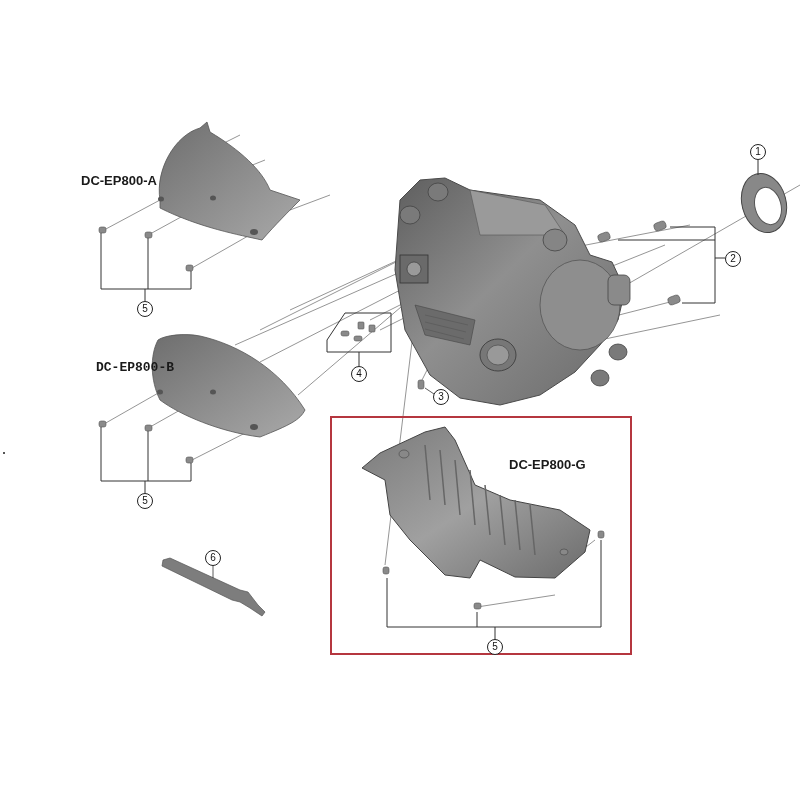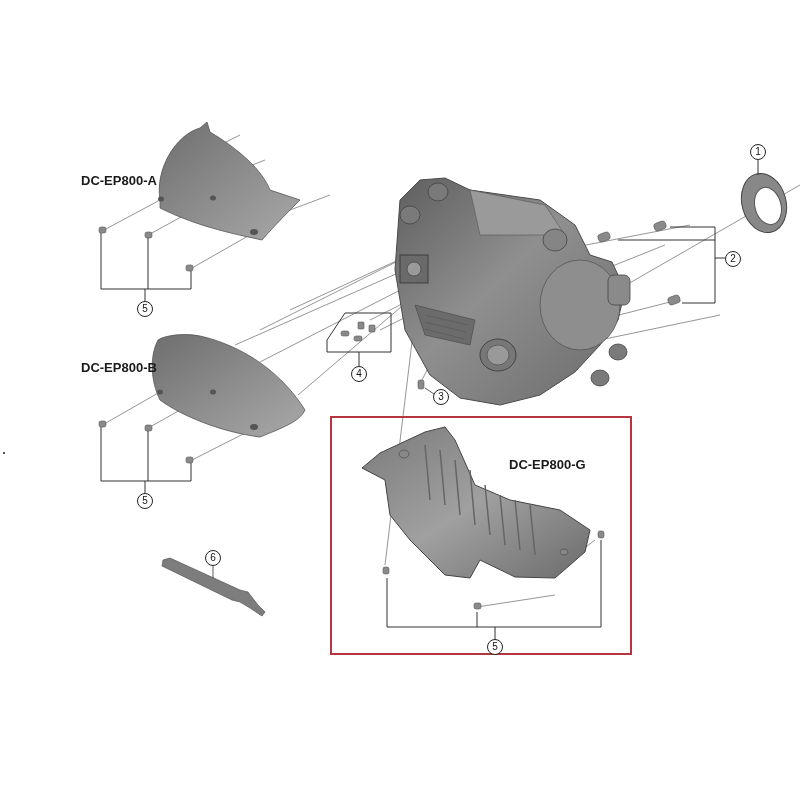--- a/index.html
+++ b/index.html
@@ -186,21 +186,21 @@
     <polyline points="387,578 387,627 601,627 601,540"></polyline>
     <line x1="477" y1="612" x2="477" y2="627"></line>
     <line x1="495" y1="627" x2="495" y2="640"></line>
   </g>
 
   <rect x="3" y="452" width="2" height="2" fill="#555"></rect>
 </svg>
 </div>
 
 <div class="lbl" style="left:61px;top:173px;">DC-EP800-A</div>
-<div class="lbl" style="left:61px;top:360px;">DC-EP800-B</div>
+<div class="lbl" style="left:76px;top:360px;font-family:Liberation Mono, monospace;">DC-EP800-B</div>
 <div class="lbl" style="left:489px;top:457px;">DC-EP800-G</div>
 
 <div class="highlight-box" style="left:330px;top:416px;width:302px;height:239px;"></div>
 
 <div class="callout" style="left:750px;top:144px;">1</div>
 <div class="callout" style="left:725px;top:251px;">2</div>
 <div class="callout" style="left:433px;top:389px;">3</div>
 <div class="callout" style="left:351px;top:366px;">4</div>
 <div class="callout" style="left:137px;top:301px;">5</div>
 <div class="callout" style="left:137px;top:493px;">5</div>

